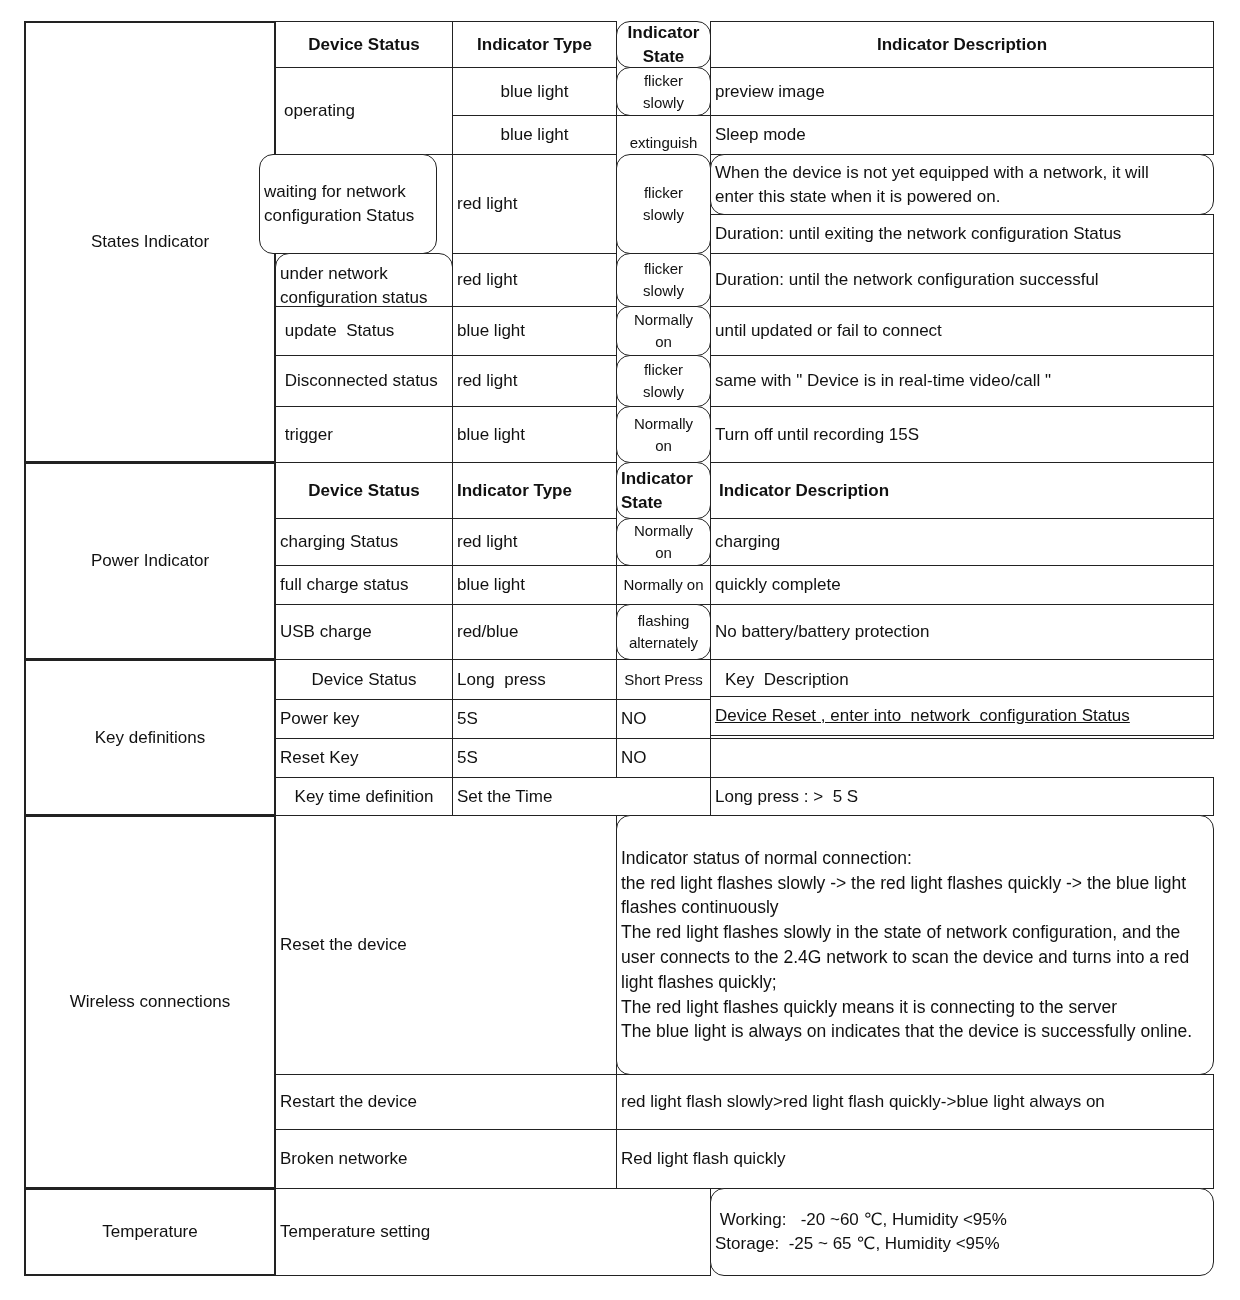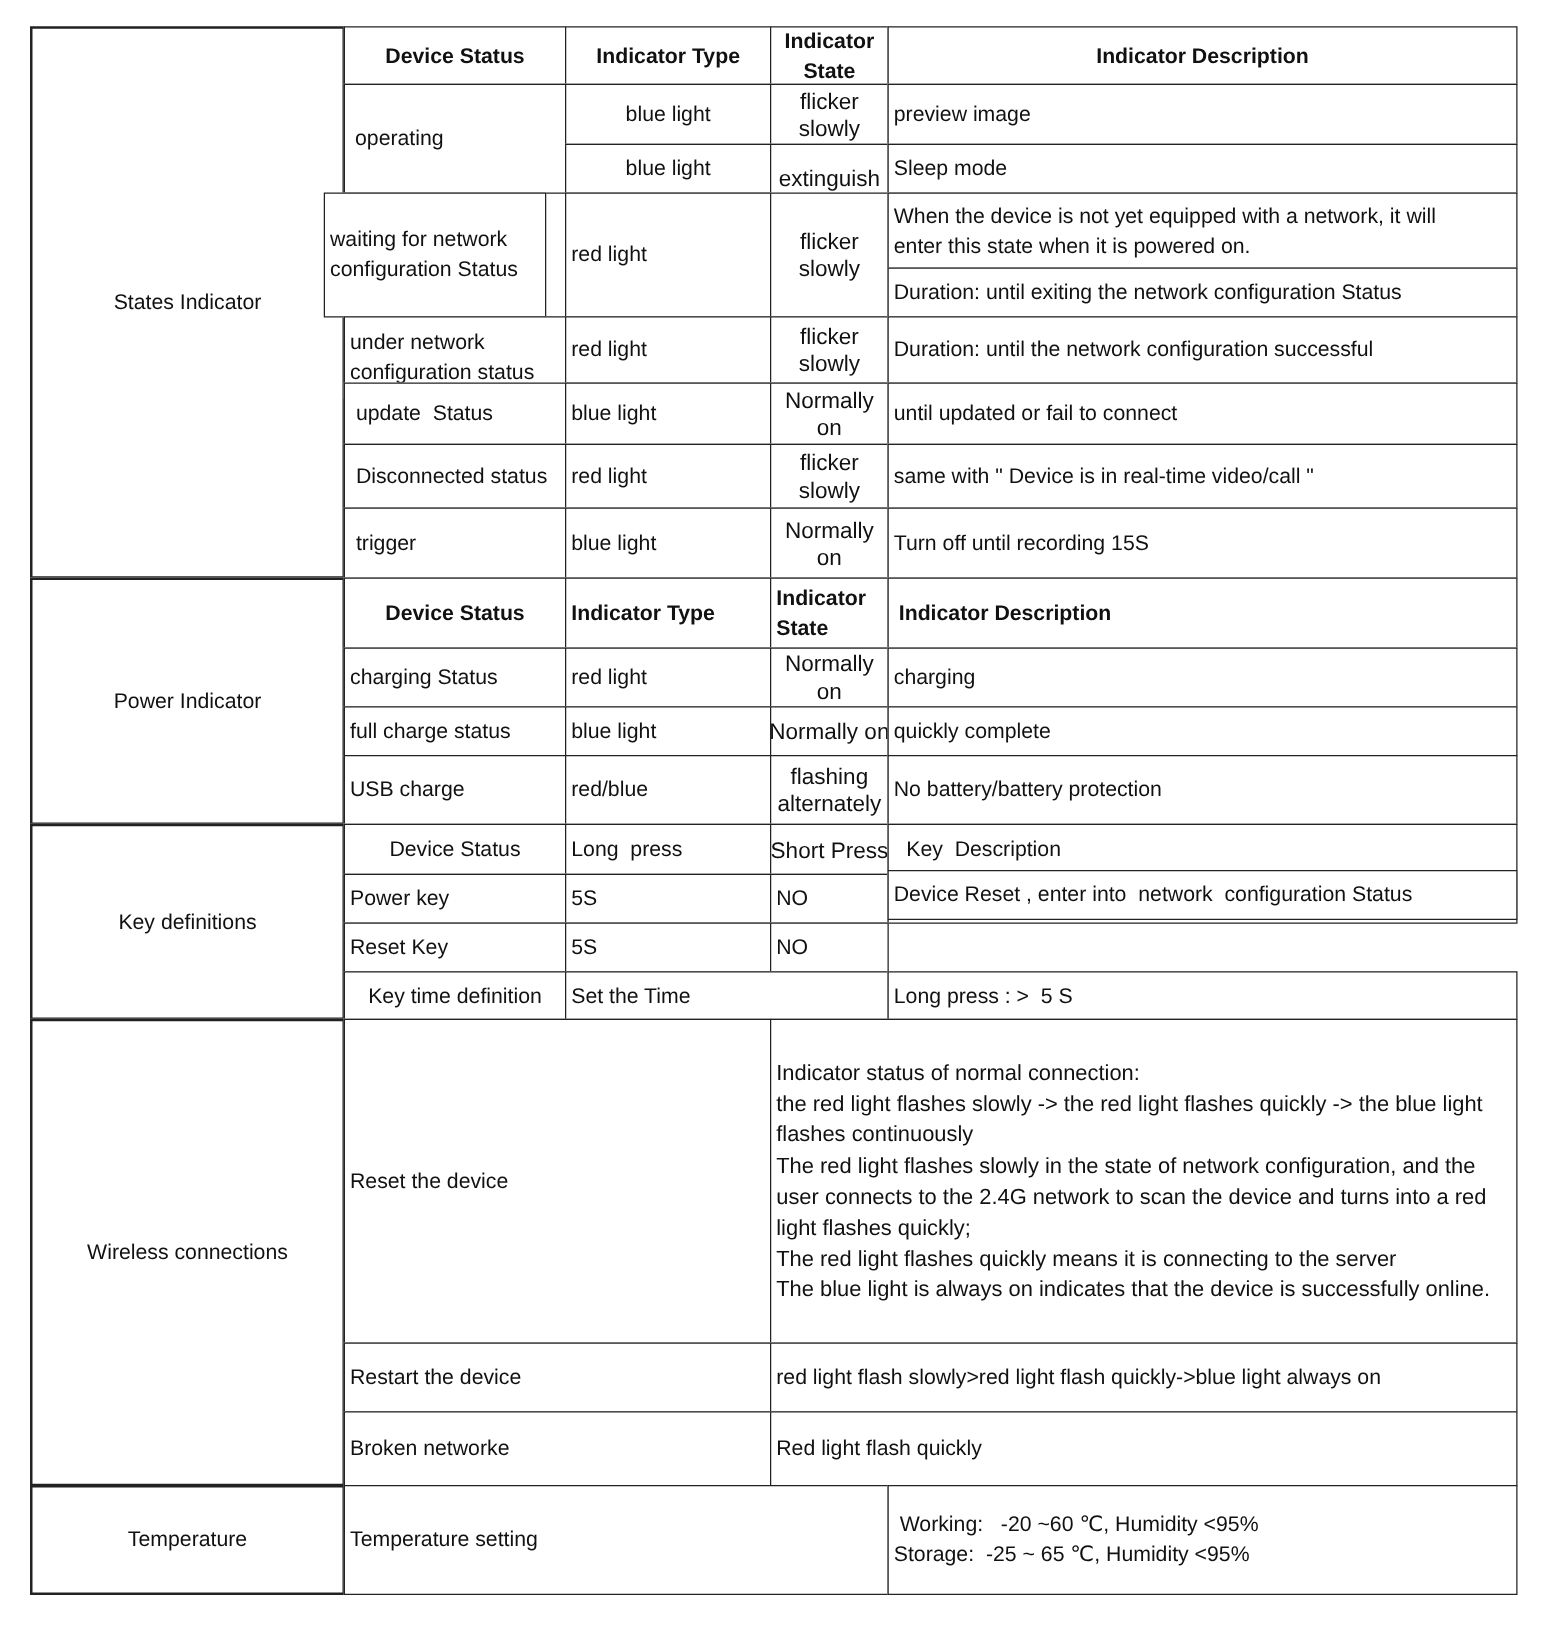--- a/index.html
+++ b/index.html
@@ -3,22 +3,22 @@
 <meta charset="utf-8">
 <style>
   html, body { margin:0; padding:0; background:#ffffff; }
   body { width:1240px; height:1300px; position:relative; overflow:hidden;
          font-family:"Liberation Sans", "DejaVu Sans", sans-serif; color:#111; }
   .c { position:absolute; box-sizing:border-box; border:1.5px solid #222;
        display:flex; align-items:center; font-size:17px; line-height:24px;
        padding:0 4px; background:#fff; }
   .ctr { justify-content:center; text-align:center; }
   .b { font-weight:bold; }
-  .sm { font-size:18px; line-height:22px; }
-  .ml { white-space:pre-line; }
+  .sm { font-size:15px; line-height:22px; }
+  .ml { white-space:pre-line;border-radius:14px; }
   .thick { border-width:2px; }
 </style>
 </head>
 <body>
 
 <div class="c ctr thick" style="left:24px;top:21px;width:252px;height:442px;">
     <span>States Indicator</span>
   </div>
 
 <div class="c ctr b" style="left:275px;top:21px;width:178px;height:47px;">
@@ -190,21 +190,21 @@
 
 <div class="c" style="left:275px;top:738px;width:178px;height:40px;">
     <span>Reset Key</span>
   </div>
 <div class="c" style="left:452px;top:738px;width:165px;height:40px;">
     <span>5S</span>
   </div>
 <div class="c" style="left:616px;top:738px;width:95px;height:40px;">
     <span>NO</span>
   </div>
-<div class="c" style="left:710px;top:696px;width:504px;height:40px;white-space:pre;"><span>Device Reset , enter into  network  configuration Status</span></div>
+<div class="c" style="left:710px;top:696px;width:504px;height:40px;white-space:pre;text-decoration:underline;"><span>Device Reset , enter into  network  configuration Status</span></div>
 
 <div class="c ctr" style="left:275px;top:777px;width:178px;height:39px;">
     <span>Key time definition</span>
   </div>
 <div class="c" style="left:452px;top:777px;width:259px;height:39px;">
     <span>Set the Time</span>
   </div>
 <div class="c" style="left:710px;top:777px;width:504px;height:39px;white-space:pre;"><span>Long press : &gt;  5 S</span></div>
 
 <div class="c ctr thick" style="left:24px;top:815px;width:252px;height:374px;">

